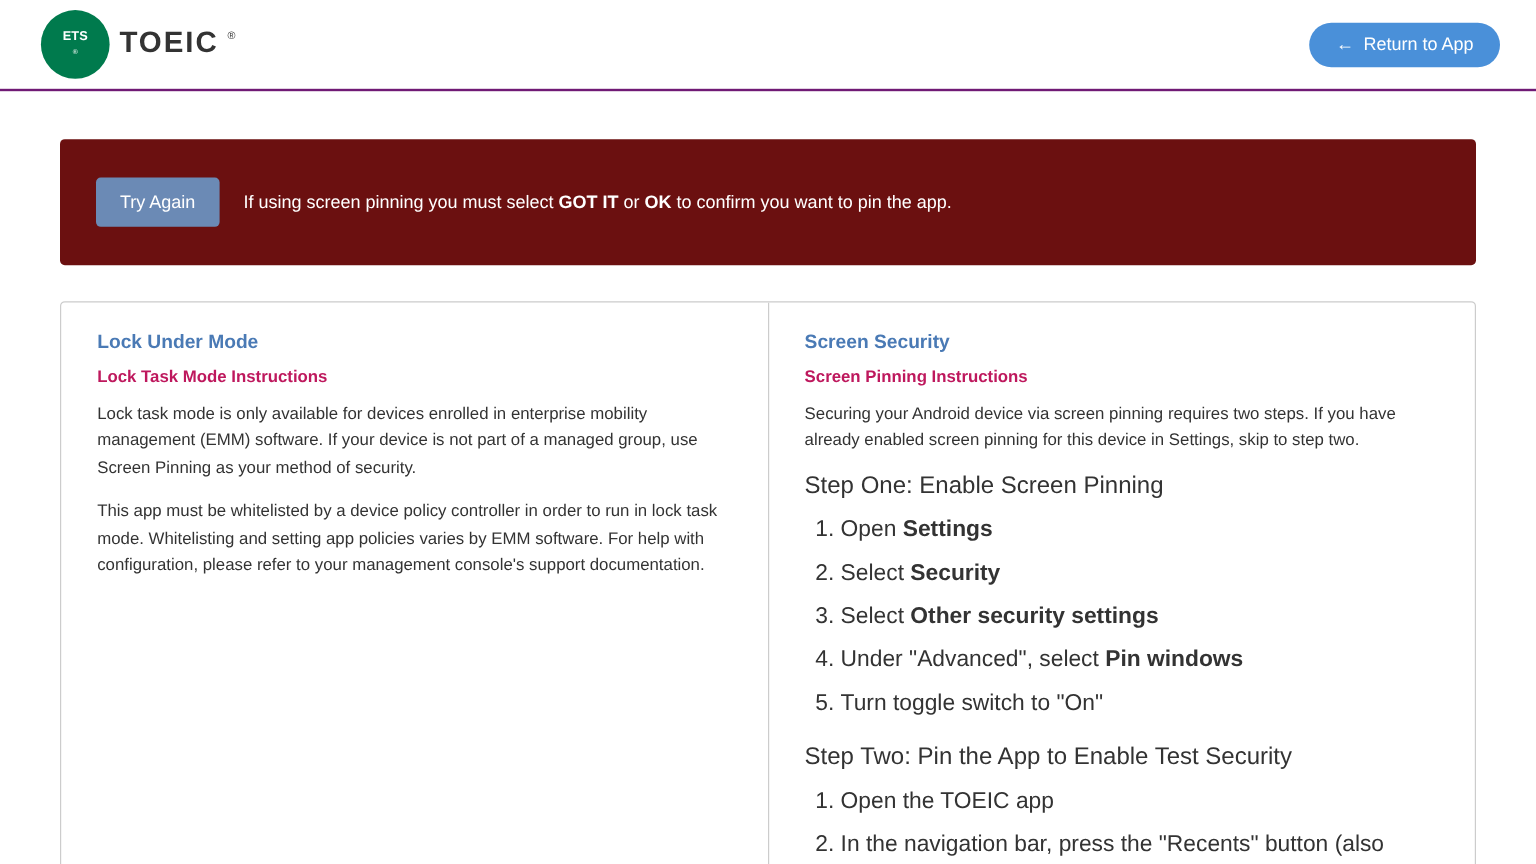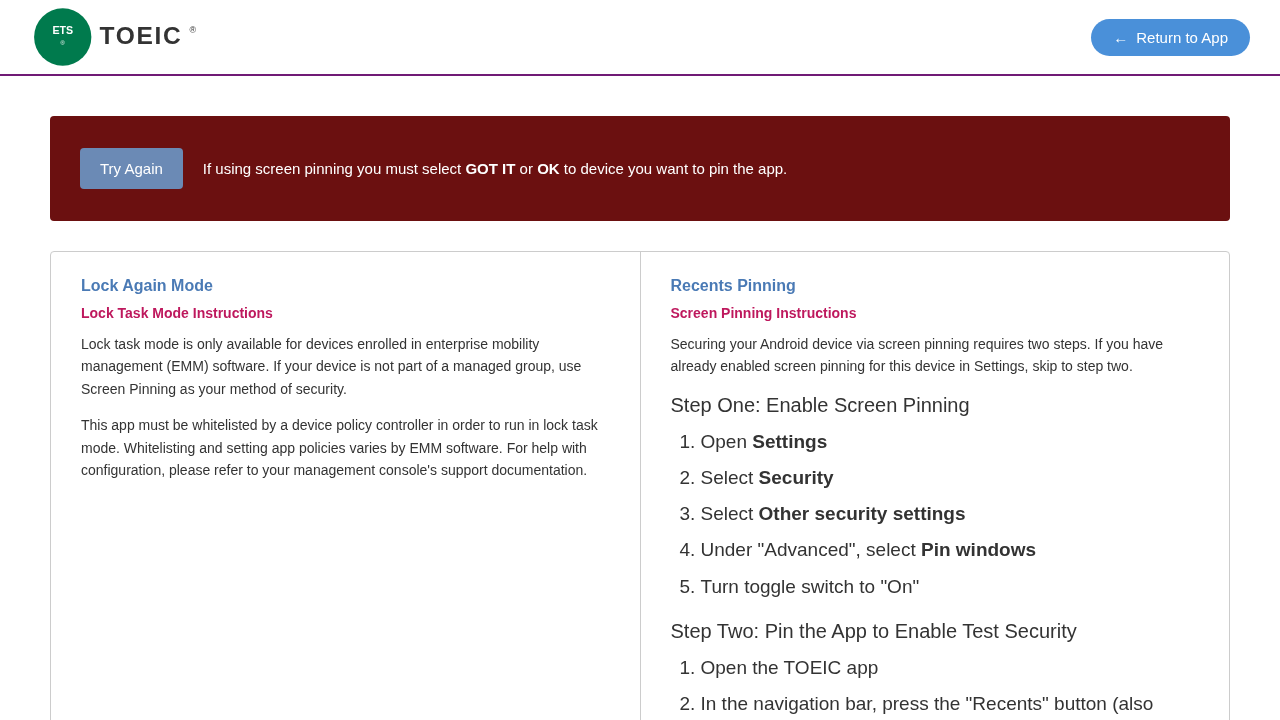--- a/index.html
+++ b/index.html
@@ -181,35 +181,35 @@
     <span>Return to App</span>
   </button>
 </div>
 
 <div class="main-content">
 
 
   <div class="alert-box">
     <button class="try-again-btn">Try Again</button>
     <p class="alert-text">
-      <span>If using screen pinning you must select </span><strong>GOT IT</strong><span> or </span><strong>OK</strong><span> to device you want to pin the app.</span>
+      <span>If using screen pinning you must select </span><strong>GOT IT</strong><span> or </span><strong>OK</strong><span> to confirm you want to pin the app.</span>
     </p>
   </div>
 
   <div class="two-col">
 
     <div class="col-left">
-      <div class="col-title">Lock Again Mode</div>
+      <div class="col-title">Lock Under Mode</div>
       <div class="col-subtitle">Lock Task Mode Instructions</div>
       <p class="col-body-text">Lock task mode is only available for devices enrolled in enterprise mobility management (EMM) software. If your device is not part of a managed group, use Screen Pinning as your method of security.</p>
       <p class="col-body-text">This app must be whitelisted by a device policy controller in order to run in lock task mode. Whitelisting and setting app policies varies by EMM software. For help with configuration, please refer to your management console's support documentation.</p>
     </div>
 
     <div class="col-right">
-      <div class="col-title">Recents Pinning</div>
+      <div class="col-title">Screen Security</div>
       <div class="col-subtitle">Screen Pinning Instructions</div>
       <p class="col-body-text">Securing your Android device via screen pinning requires two steps. If you have already enabled screen pinning for this device in Settings, skip to step two.</p>
 
       <p class="step-heading">Step One: Enable Screen Pinning</p>
       <ol class="step-list">
         <li><span>Open </span><strong>Settings</strong></li>
         <li><span>Select </span><strong>Security</strong></li>
         <li><span>Select </span><strong>Other security settings</strong></li>
         <li><span>Under "Advanced", select </span><strong>Pin windows</strong></li>
         <li><span>Turn toggle switch to "On"</span></li>

